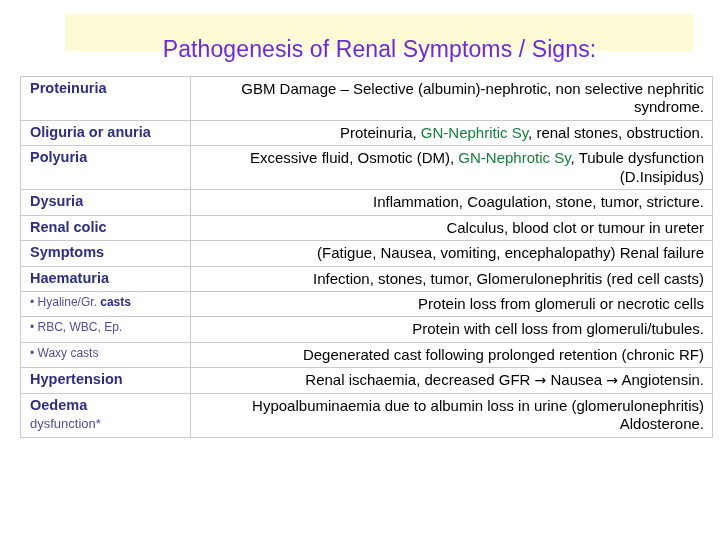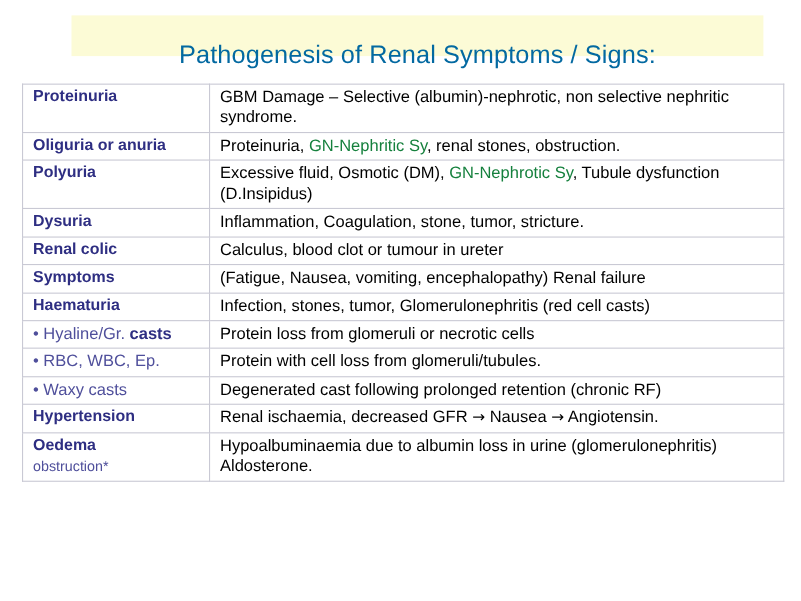--- a/index.html
+++ b/index.html
@@ -24,21 +24,21 @@
     width: 629px;
     height: 37px;
     background: #FCFBD6;
     display: flex;
     align-items: center;
     justify-content: center;
   }
   #title-text {
     font-size: 23px;
     font-weight: 400;
-    color: #0369a1;
+    color: #6d28d9;
     letter-spacing: 0.1px;
     white-space: nowrap;
     margin-top: 33px;
   }
 
   
   #symptoms-table {
     position: absolute;
     left: 20px;
     top: 76px;
@@ -60,38 +60,39 @@
 
   
   .term {
     color: #2E2E82;
     font-weight: bold;
     font-size: 14.5px;
   }
   .term.sub {
     color: #4F4F9B;
     font-weight: normal;
-    font-size: 15px;
+    font-size: 12px;
   }
   .term.sub b {
     color: #2E2E82;
     font-weight: bold;
   }
   .term .sub-note {
     display: block;
     color: #4F4F9B;
     font-weight: normal;
     font-size: 13px;
     margin-top: 1px;
   }
 
   
   .desc {
     color: #000000;
     font-size: 15px;
+    text-align: right;
   }
   .desc .hl {
     color: #15803d;
   }
   .desc .arrow {
     font-family: "DejaVu Sans", sans-serif;
     font-size: 14px;
   }
 </style>
 </head>
@@ -145,17 +146,17 @@
       </tr>
       <tr>
         <td class="term sub"><span>• Waxy casts</span></td>
         <td class="desc"><span>Degenerated cast following prolonged retention (chronic RF)</span></td>
       </tr>
       <tr class="thick-top">
         <td class="term"><span>Hypertension</span></td>
         <td class="desc"><span>Renal ischaemia, decreased GFR </span><span class="arrow">→</span><span> Nausea </span><span class="arrow">→</span><span> Angiotensin.</span></td>
       </tr>
       <tr>
-        <td class="term"><span>Oedema</span><span class="sub-note">obstruction*</span></td>
+        <td class="term"><span>Oedema</span><span class="sub-note">dysfunction*</span></td>
         <td class="desc"><span>Hypoalbuminaemia due to albumin loss in urine (glomerulonephritis) Aldosterone.</span></td>
       </tr>
     </tbody>
 </table>
 
 </body></html>

